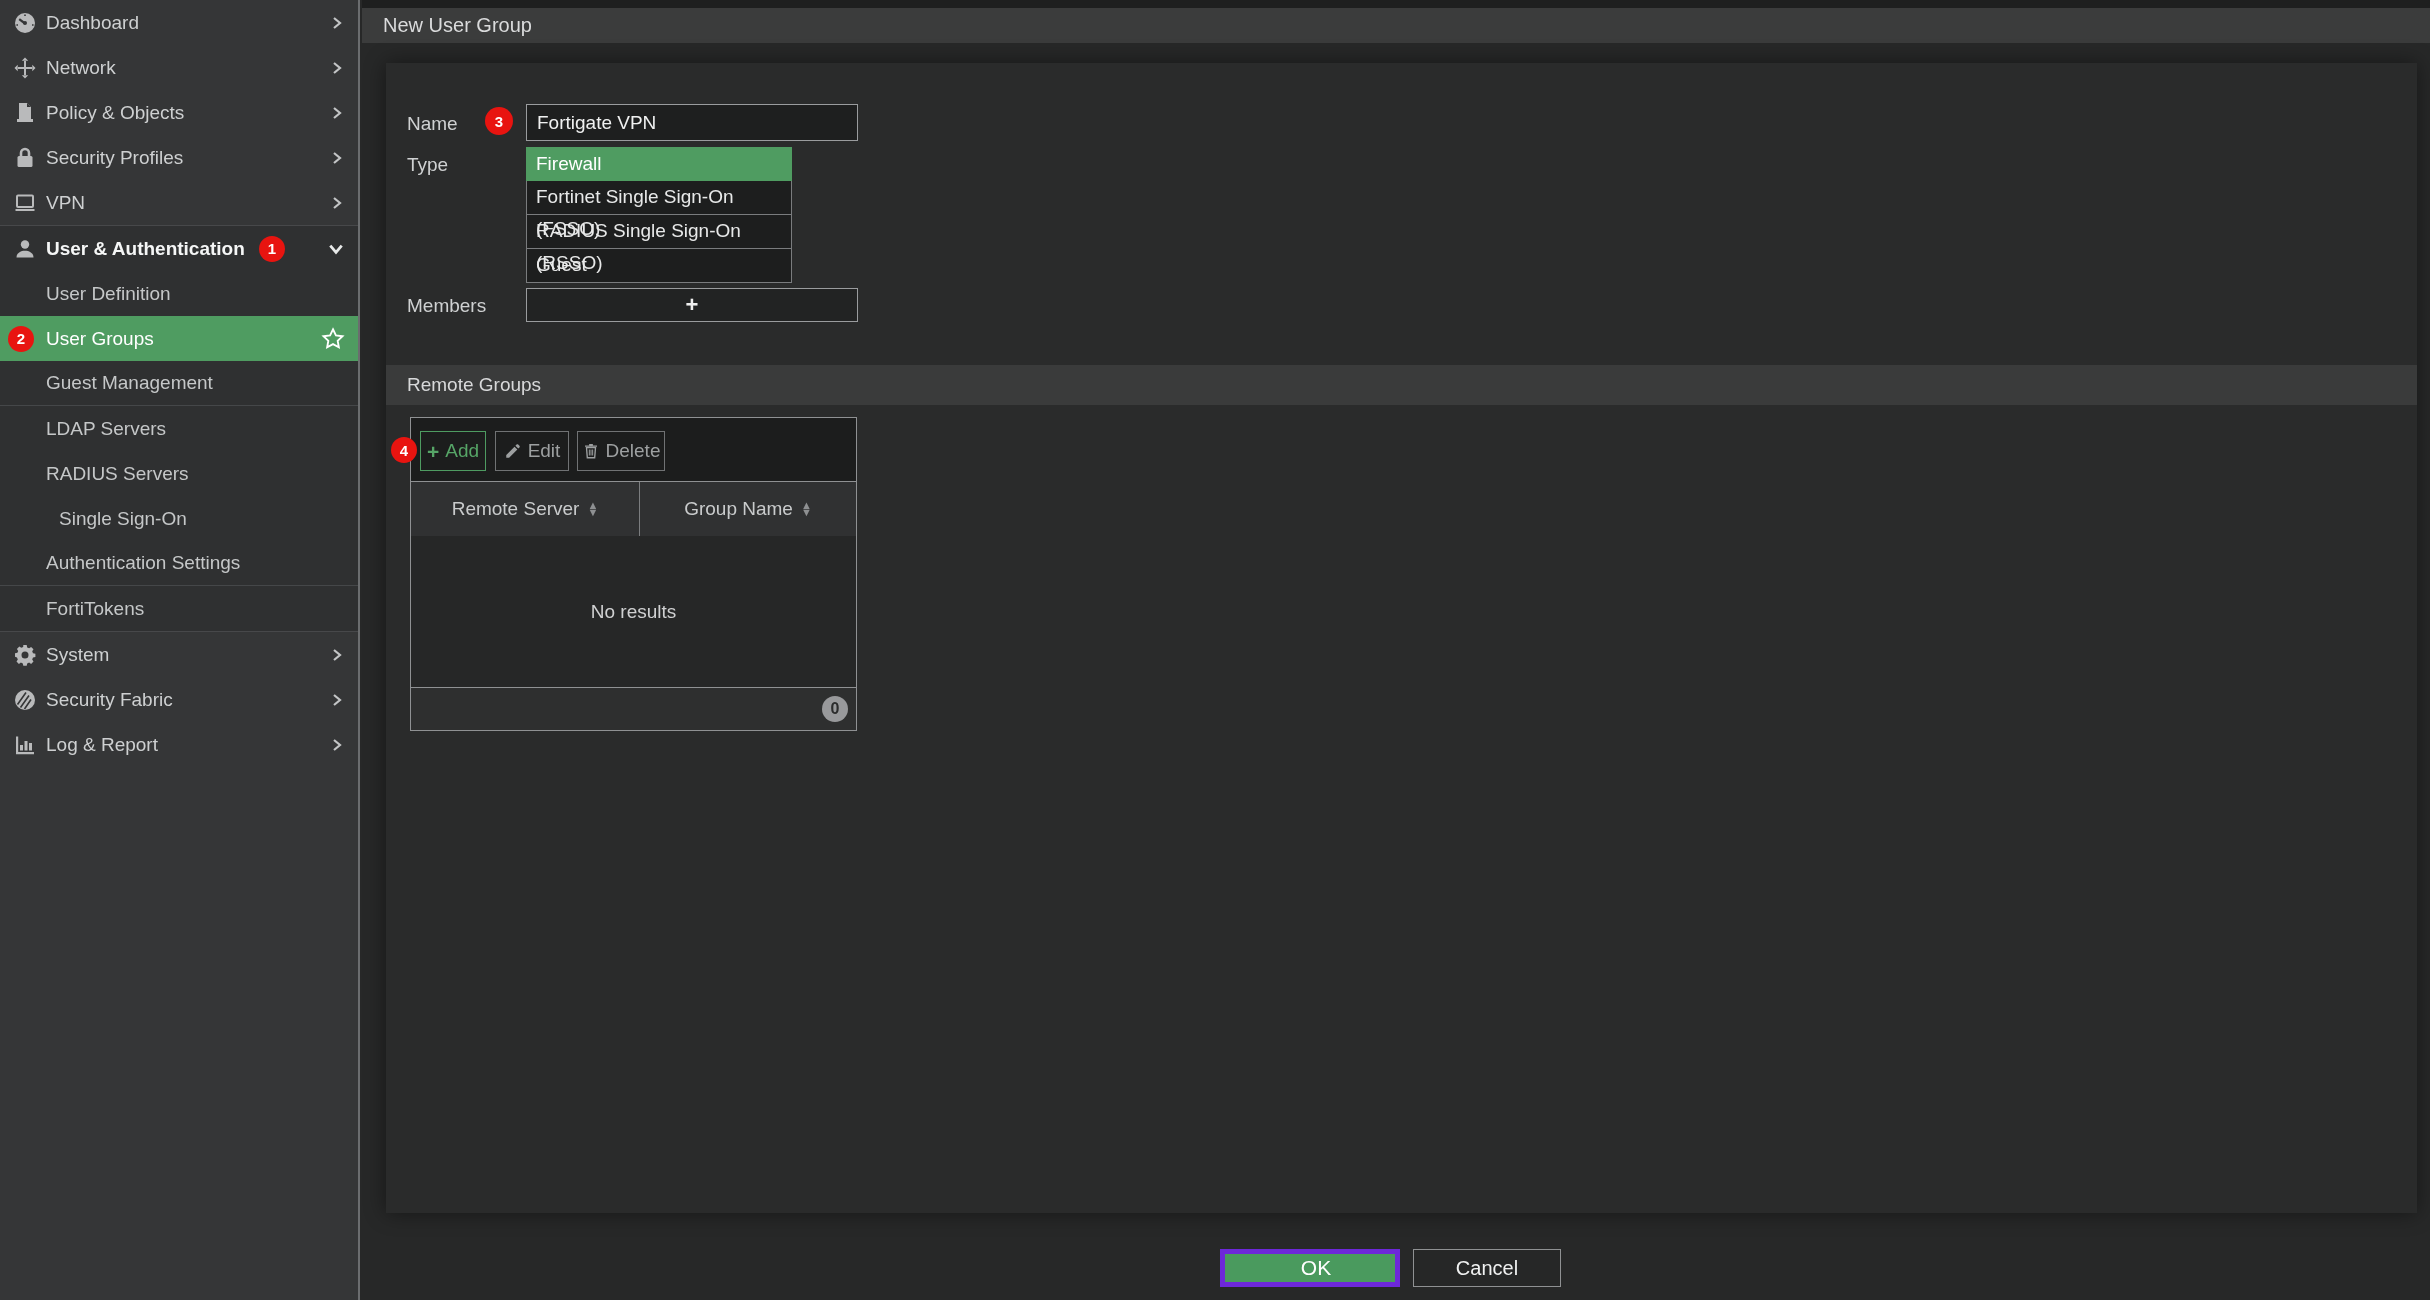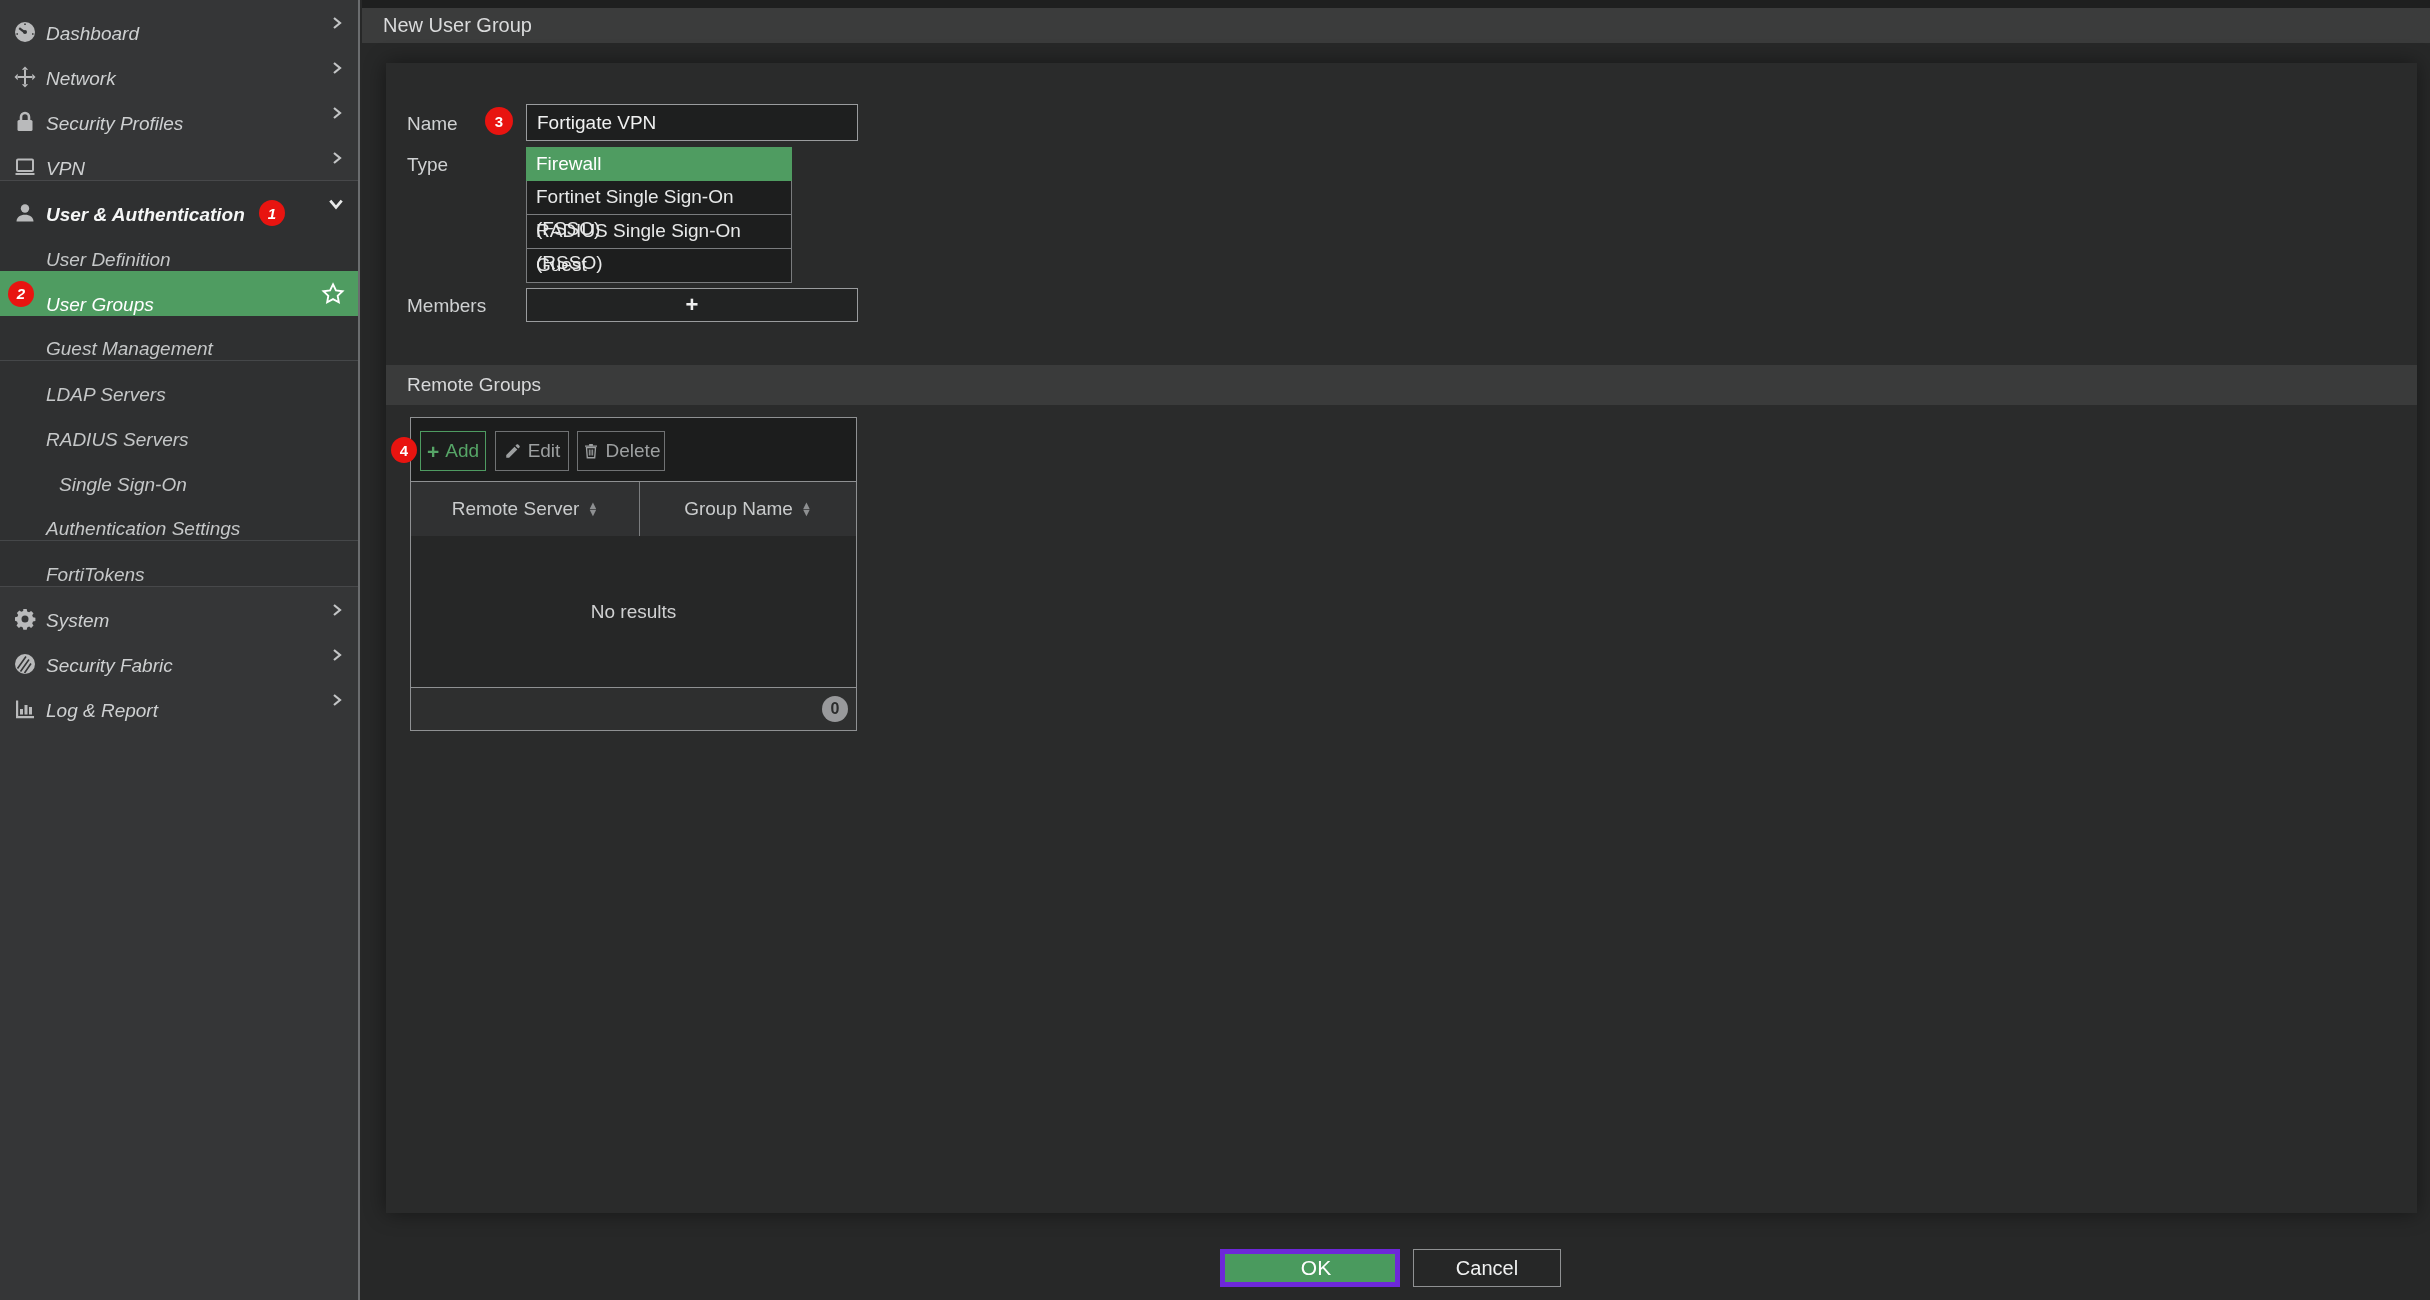--- a/index.html
+++ b/index.html
@@ -3,22 +3,22 @@
 <meta charset="utf-8">
 <style>
   * { margin:0; padding:0; box-sizing:border-box; }
   html,body { width:2430px; height:1300px; overflow:hidden; }
   body { font-family:"Liberation Sans", sans-serif; background:#272828; color:#ced0d1; }
   .app { position:relative; width:2430px; height:1300px; }
 
   
   .sidebar { position:absolute; left:0; top:0; width:360px; height:1300px;
              background:#353637; border-right:2px solid #6b6d6f; }
-  .nav-item { position:relative; height:45px; display:flex; align-items:flex-end;
-              padding-left:12px; font-size:19px; color:#ced0d1; cursor:pointer;font-style:italic; }
+  .nav-item { position:relative; height:45px; display:flex; align-items:center;
+              padding-left:12px; font-size:19px; color:#ced0d1; cursor:pointer; }
   .nav-item .nicon { width:26px; height:26px; display:flex; align-items:center; justify-content:center; flex:0 0 26px; }
   .nav-item .nlabel { margin-left:8px; white-space:nowrap; }
   .nav-item .chev { position:absolute; right:14px; top:50%; transform:translateY(-50%); display:flex; }
   .nav-group { background:#2f3031; border-top:1px solid #47484a; border-bottom:1px solid #47484a; }
   .nav-parent .nlabel { font-weight:bold; color:#f5f6f6; }
   .nav-sub { padding-left:46px; color:#c5c7c8; }
   .nav-divider { border-bottom:1px solid #454749; }
   .nav-active { background:#4f9c61; color:#ffffff !important; }
   .nav-active .nlabel { color:#ffffff; }
   .badge { display:inline-flex; align-items:center; justify-content:center;
@@ -117,20 +117,35 @@
           </svg>
       </span>
       <span class="nlabel">Network</span>
       <span class="chev">
           <svg width="14" height="14" viewBox="0 0 14 14">
             <polyline points="4,2 10,7 4,12" fill="none" stroke="#c3c5c6" stroke-width="2.2"></polyline>
           </svg>
         </span>
     </div>
 
+    <div class="nav-item">
+      <span class="nicon">
+        <svg width="24" height="24" viewBox="0 0 24 24" fill="#b9babb">
+            <path d="M6 2h8l4 4v12H6z"></path>
+            <path d="M14 2v4h4z" fill="#353637"></path>
+            <path d="M4 18h16v3H4z"></path>
+          </svg>
+      </span>
+      <span class="nlabel">Policy &amp; Objects</span>
+      <span class="chev">
+          <svg width="14" height="14" viewBox="0 0 14 14">
+            <polyline points="4,2 10,7 4,12" fill="none" stroke="#c3c5c6" stroke-width="2.2"></polyline>
+          </svg>
+        </span>
+    </div>
 
     <div class="nav-item">
       <span class="nicon">
         <svg width="24" height="24" viewBox="0 0 24 24">
             <rect x="4.5" y="10" width="15" height="11" rx="1.5" fill="#b9babb"></rect>
             <path d="M8 10V7a4 4 0 0 1 8 0v3" fill="none" stroke="#b9babb" stroke-width="2.6"></path>
           </svg>
       </span>
       <span class="nlabel">Security Profiles</span>
       <span class="chev">

